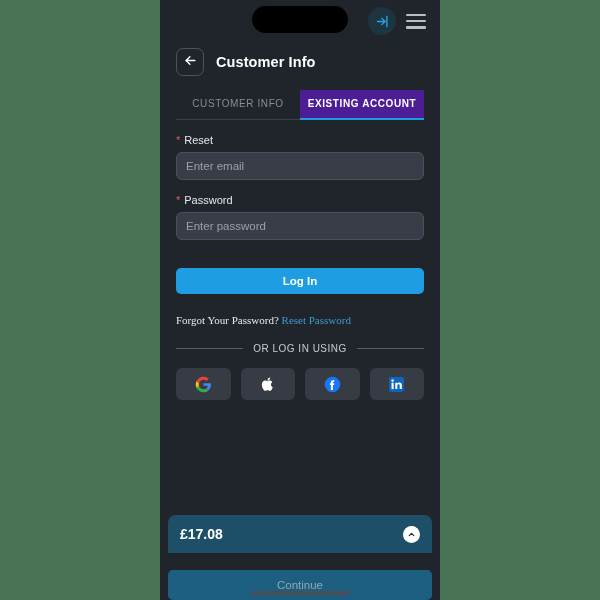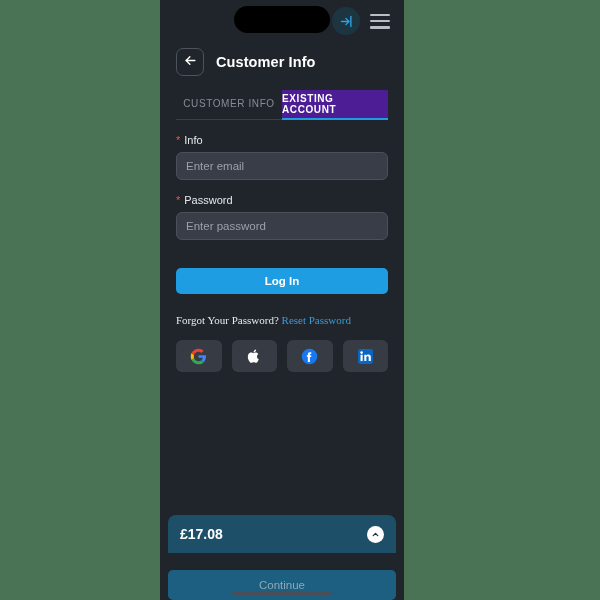--- a/index.html
+++ b/index.html
@@ -13,21 +13,21 @@
   .stage {
     position: relative;
     width: 600px; height: 600px;
     background: #4a7355;
   }
 
   
   .phone {
     position: absolute;
     left: 160px; top: 0;
-    width: 244px; height: 600px;
+    width: 280px; height: 600px;
     background: #20252c;
     display: flex;
     flex-direction: column;
     overflow: hidden;
   }
 
   
   .statusbar {
     position: relative;
     height: 42px;
@@ -301,39 +301,44 @@
       </div>
       <div class="tab active">
         <span>EXISTING ACCOUNT</span>
       </div>
     </div>
 
     <div class="form">
 
       <div class="field-label">
         <span class="req">*</span>
-        <span>Info</span>
+        <span>Reset</span>
       </div>
       <input class="text-input" type="email" placeholder="Enter email" style="">
 
       <div class="field-gap"></div>
 
       <div class="field-label">
         <span class="req">*</span>
         <span>Password</span>
       </div>
       <input class="text-input" type="password" placeholder="Enter password" style="">
 
       <button class="login-btn">Log In</button>
 
       <div class="forgot-row">
         <span>Forgot Your Password?</span>
         <a class="reset-link">Reset Password</a>
       </div>
 
+      <div class="divider">
+        <span class="rule"></span>
+        <span class="dtext">OR LOG IN USING</span>
+        <span class="rule"></span>
+      </div>
 
       <div class="social-row">
 
         <button class="social-btn">
           <span>
             <svg width="17" height="17" viewBox="0 0 48 48">
               <path fill="#4285F4" d="M45.1 24.5c0-1.6-.1-2.8-.4-4H24v7.3h12.1c-.2 2-1.6 5-4.5 7l6.9 5.3c4.1-3.8 6.6-9.4 6.6-15.6z"></path>
               <path fill="#34A853" d="M24 46c6 0 11-2 14.5-5.4l-6.9-5.3c-1.9 1.3-4.4 2.2-7.6 2.2-5.8 0-10.7-3.8-12.5-9.1l-7.1 5.5C7.9 41 15.4 46 24 46z"></path>
               <path fill="#FBBC05" d="M11.5 28.4c-.5-1.4-.8-2.9-.8-4.4s.3-3 .7-4.4l-7.1-5.5C2.9 17 2 20.4 2 24s.9 7 2.4 9.9l7.1-5.5z"></path>
               <path fill="#EA4335" d="M24 10.5c4.1 0 6.9 1.8 8.5 3.3l6.2-6C34.9 4.2 30 2 24 2 15.4 2 7.9 7 4.4 14.1l7.1 5.5c1.8-5.3 6.7-9.1 12.5-9.1z"></path>

